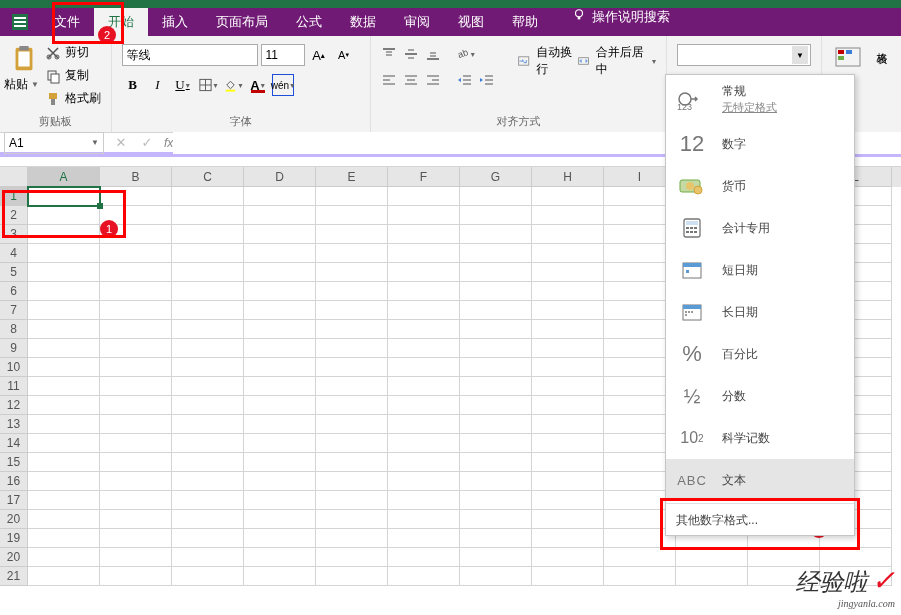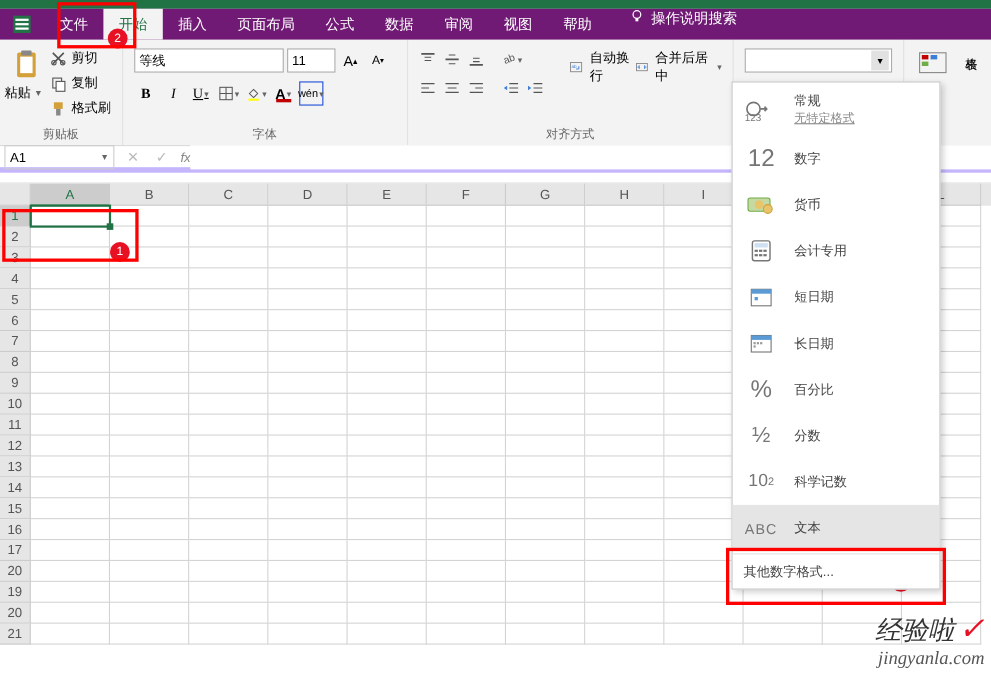--- a/index.html
+++ b/index.html
@@ -93,21 +93,21 @@
     .cells { position: relative; }
     .row { display: flex; }
     .cell { flex: 0 0 72px; height: 19px; border-right: 1px solid #d4d4d4; border-bottom: 1px solid #d4d4d4; }
     .active-cell { position: absolute; left: 0; top: 0; width: 72px; height: 19px; outline: 2px solid #217346; outline-offset: -1px; pointer-events: none; }
     .active-cell::after { content: ''; position: absolute; right: -3px; bottom: -3px; width: 6px; height: 6px; background: #217346; }
     
     
     .watermark { position: absolute; right: 6px; bottom: 6px; z-index: 200; font-family: "Microsoft YaHei"; text-align: right; }
     .wm-1 { font-size: 24px; font-style: italic; color: #333; font-weight: 500; }
     .wm-check { color: #e81123; font-size: 28px; margin-left: 4px; }
-    .wm-2 { font-size: 17px; font-style: italic; color: #555; }
+    .wm-2 { font-size: 10px; font-style: italic; color: #555; }
     
     .icon-svg { width: 16px; height: 16px; }
   </style>
 </head>
 <body>
 
 <div class="title-bar"></div>
 
 <div class="tab-bar">
   <div class="app-icon">

